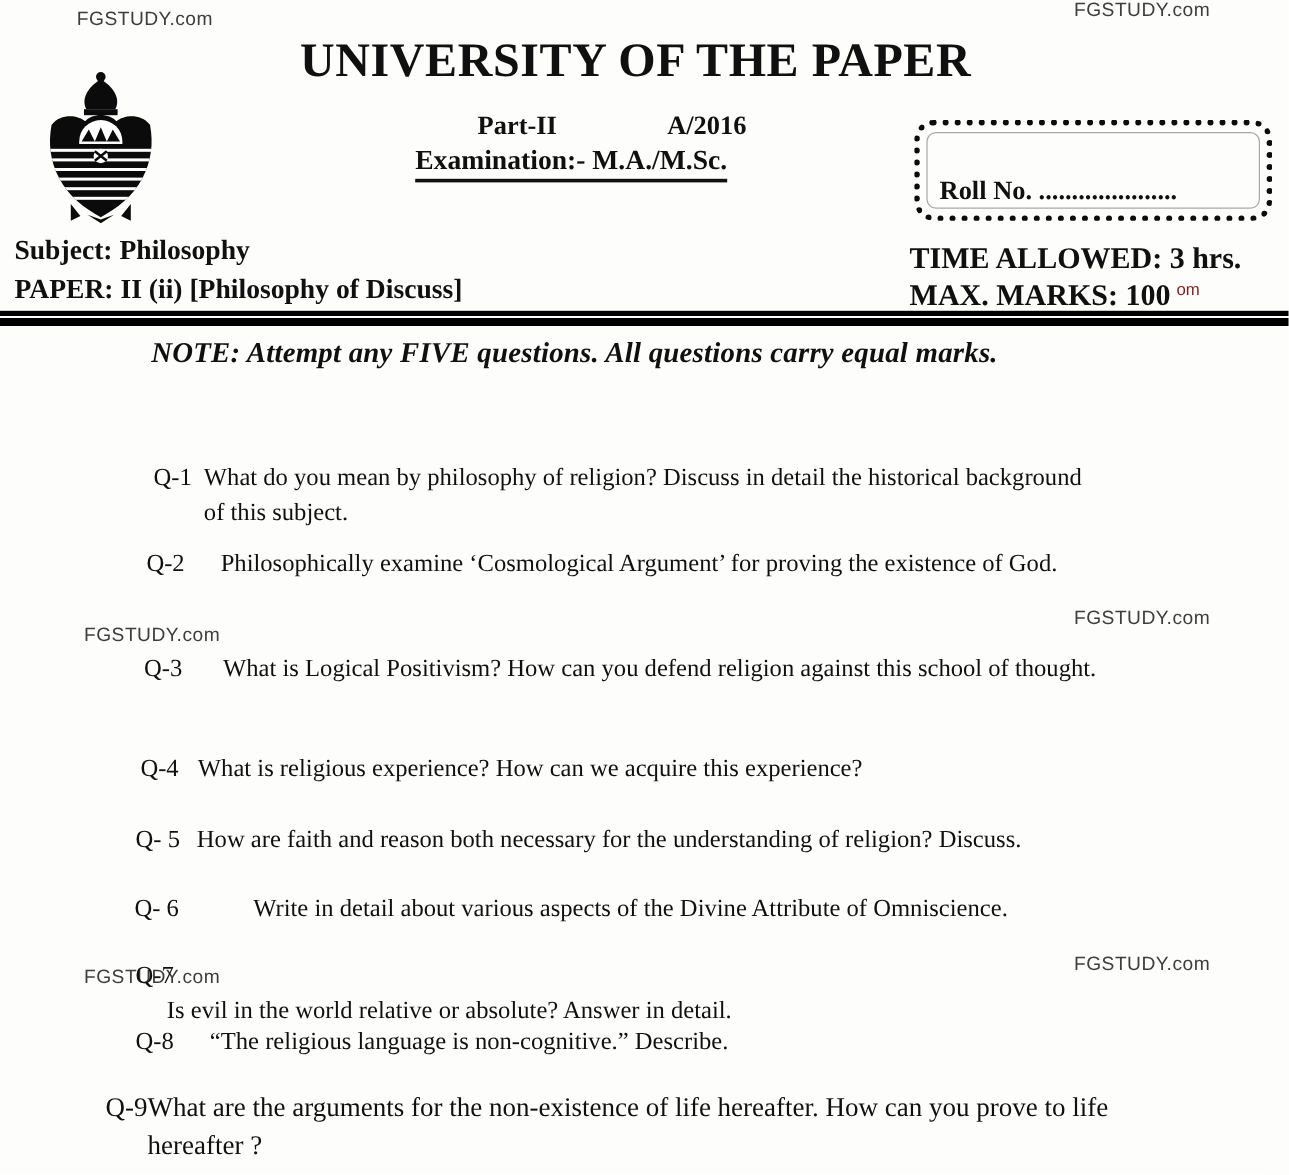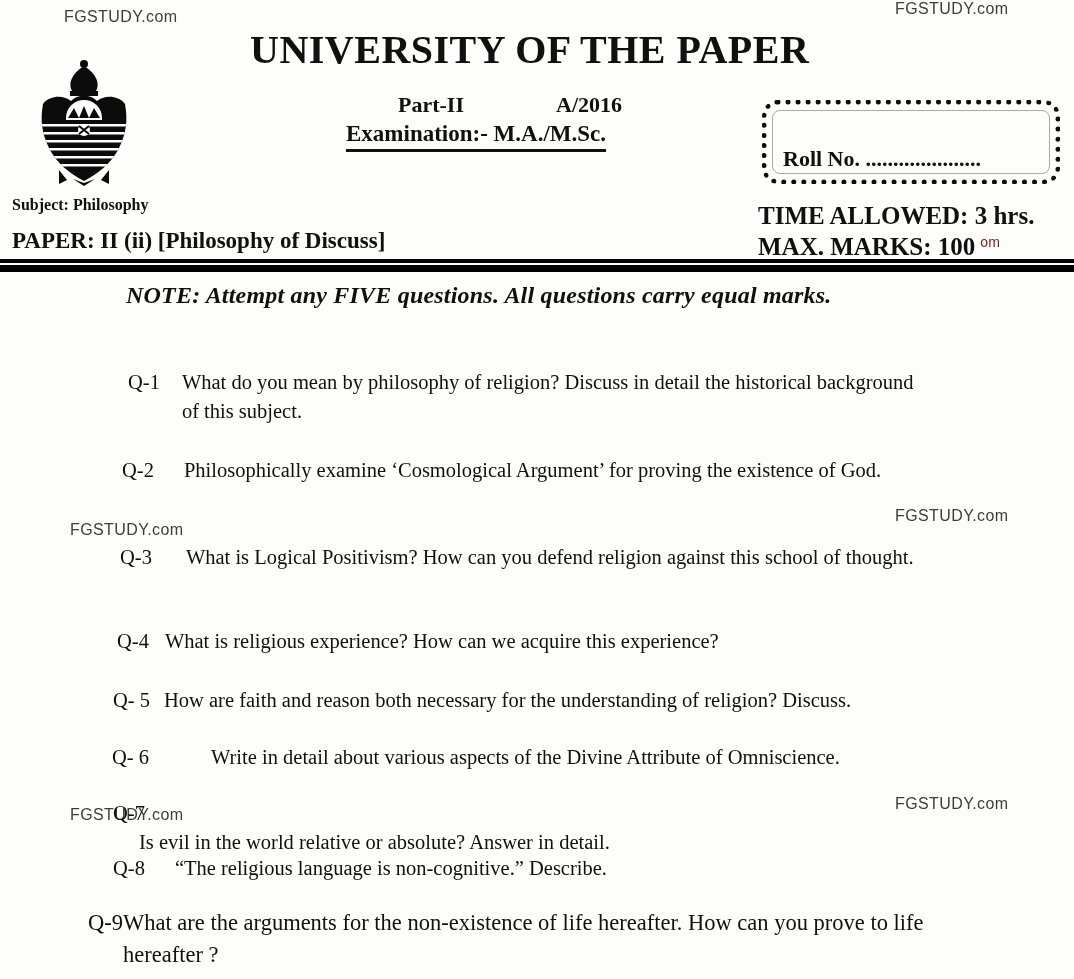--- a/index.html
+++ b/index.html
@@ -32,39 +32,39 @@
     position:absolute;left:762px;top:100px;width:288px;height:74px;
     border:5px dotted #0c0c0c;border-radius:16px;
   }
   .rollbox .inner{
     position:absolute;left:5px;top:5px;right:5px;bottom:5px;
     border:1.5px solid #a9a9a9;border-radius:8px;
   }
   .rolltext{
     position:absolute;left:16px;bottom:7px;font-size:22px;font-weight:bold;white-space:nowrap;
   }
-  .subject{position:absolute;left:12px;top:196px;font-size:16px;font-weight:bold;white-space:nowrap;}
+  .subject{position:absolute;left:12px;top:196px;font-size:23px;font-weight:bold;white-space:nowrap;}
   .paper{position:absolute;left:12px;top:228px;font-size:23px;font-weight:bold;white-space:nowrap;}
   .time{position:absolute;left:758px;top:202px;font-size:25px;font-weight:bold;white-space:nowrap;}
   .marks{position:absolute;left:758px;top:233px;font-size:25px;font-weight:bold;white-space:nowrap;}
   .marks .suffix{
     font-family:"Liberation Sans", sans-serif;font-weight:normal;
     font-size:14px;color:#7f1d1d;vertical-align:8px;margin-left:5px;
   }
   .rule{
     position:absolute;left:0;top:259px;width:1074px;height:14px;
     background:linear-gradient(to bottom,#000 0 4px,#fbfbfb 4px 6px,#000 6px 13px,#fff 13px 14px);
   }
   .note{
     position:absolute;left:126px;top:282px;font-size:24px;font-weight:bold;font-style:italic;
     white-space:nowrap;letter-spacing:.2px;
   }
   .q{position:absolute;display:flex;font-size:20.5px;line-height:1.42;z-index:2;}
   .q .lbl{white-space:pre;flex:none;}
-  .q1{left:128px;top:368px;gap:12px;} .q1 .txt{margin-left:10px;width:752px;}
+  .q1{left:128px;top:384px;} .q1 .txt{margin-left:10px;width:752px;}
   .q2{left:122px;top:456px;} .q2 .txt{margin-left:30px;width:792px;}
   .q3{left:120px;top:543px;} .q3 .txt{margin-left:34px;width:782px;}
   .q4{left:117px;top:627px;} .q4 .txt{margin-left:16px;width:800px;}
   .q5{left:113px;top:686px;} .q5 .txt{margin-left:14px;width:840px;}
   .q6{left:112px;top:743px;gap:36px;} .q6 .txt{margin-left:26px;width:830px;}
   .q7{left:113px;top:799px;flex-direction:column;} .q7 .txt{margin-left:26px;width:700px;}
   .q8{left:113px;top:854px;} .q8 .txt{margin-left:30px;width:680px;}
   .q9{left:88px;top:907px;font-size:22.5px;} .q9 .txt{width:884px;}
 </style>
 </head>

